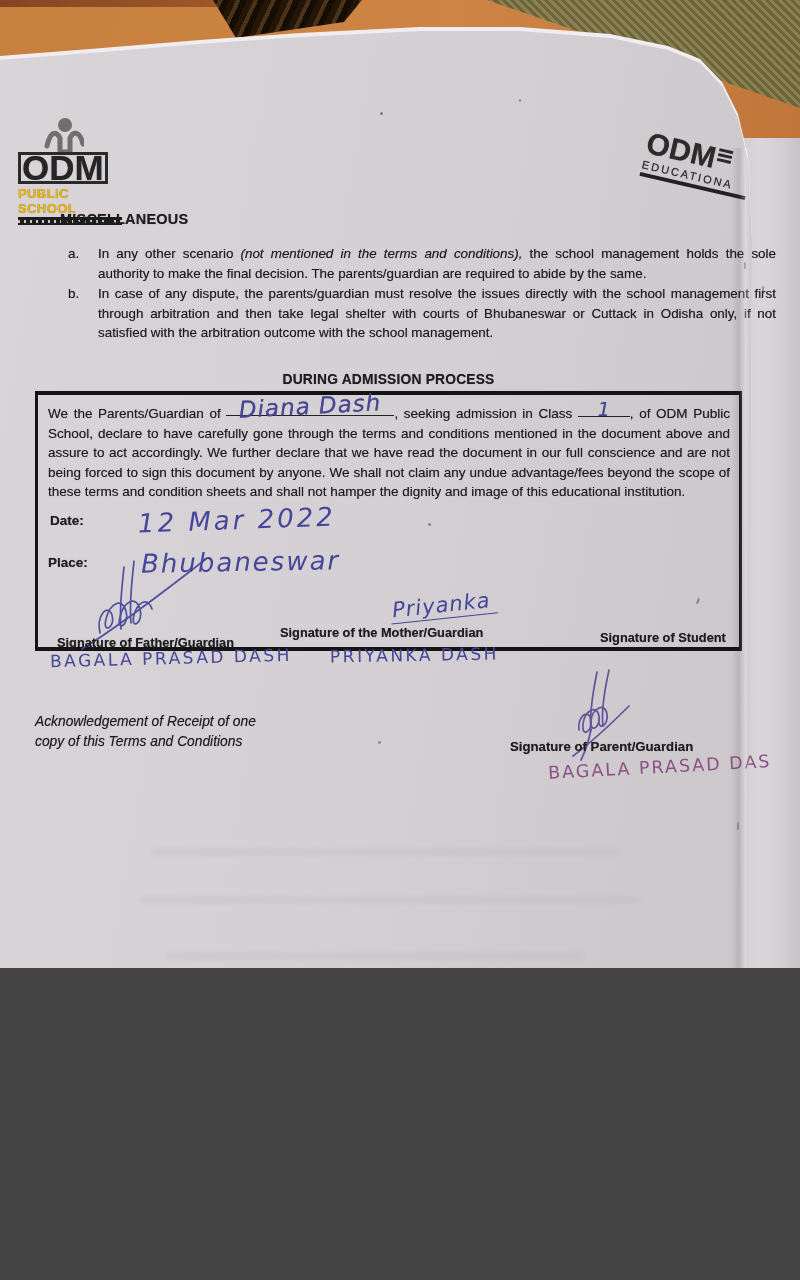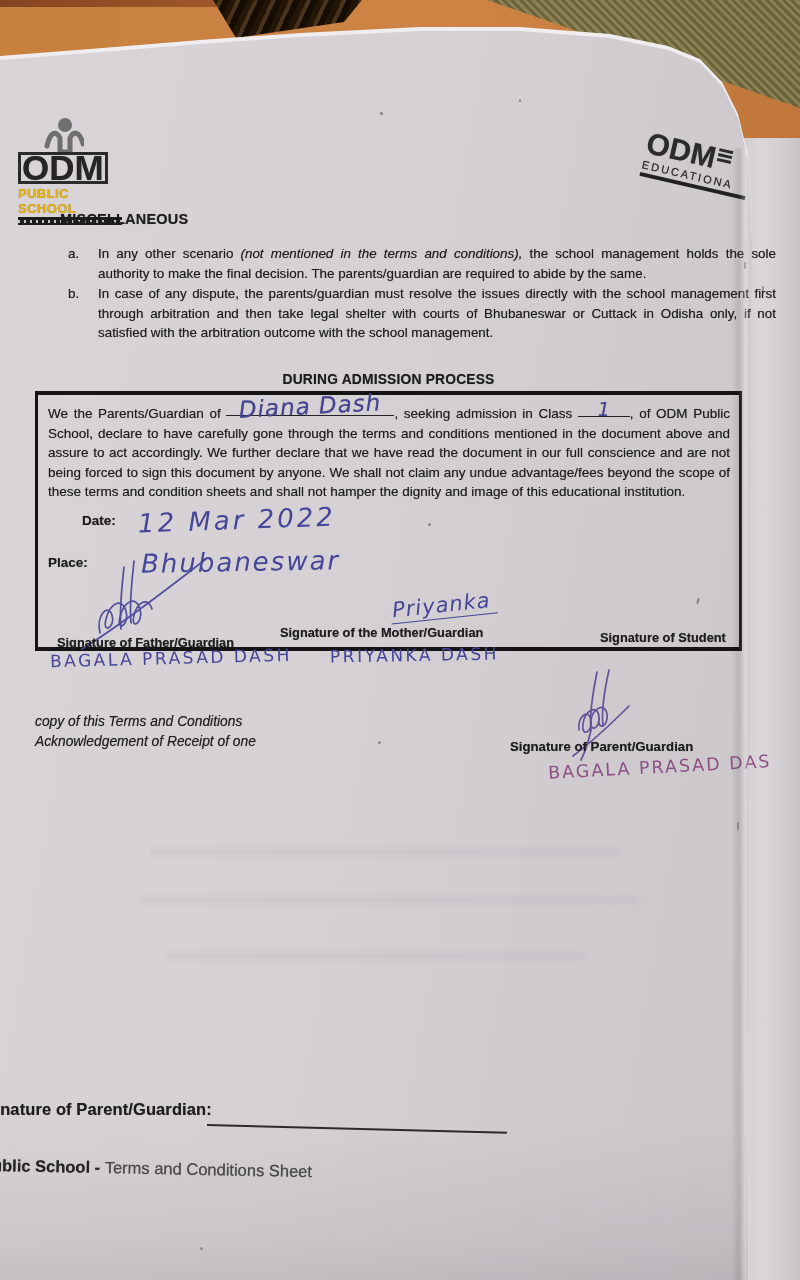--- a/index.html
+++ b/index.html
@@ -1,16 +1,16 @@
 <!DOCTYPE html>
 <html><head>
 <meta charset="utf-8">
 <style>
   html,body{margin:0;padding:0;background:#444;}
-  .photo{position:relative;width:800px;height:1280px;overflow:hidden;
+  .photo{position:relative;width:800px;height:968px;overflow:hidden;
          font-family:"Liberation Sans",sans-serif;color:#1d1d1d;}
 
   
   .fabric{position:absolute;left:0;top:0;width:800px;height:220px;z-index:0;
     background-color:#776f41;
     background-image:
       repeating-linear-gradient(45deg,#6b633a 0 3px,#8a8152 3px 6px),
       repeating-linear-gradient(-45deg,rgba(30,25,10,.35) 0 2px,rgba(255,255,230,.08) 2px 5px);}
   .folder{position:absolute;left:0;top:0;width:800px;height:200px;z-index:1;
     background:linear-gradient(100deg,#c8803f 0%,#cd8444 55%,#c0763a 100%);
@@ -74,21 +74,21 @@
   .blank{display:inline-block;border-bottom:1.6px solid #222;text-align:center;vertical-align:baseline;height:14px;}
   .blank-name{width:168px;}
   .blank-class{width:52px;}
 
   
   .hw{font-family:"DejaVu Sans",sans-serif;font-style:italic;}
   .ink-blue{color:#45459a;}
   .ink-purple{color:#8d4f86;}
   .hw-name-inline{display:inline-block;font-size:23px;letter-spacing:1px;transform:rotate(-3deg) translateY(-4px);}
   .hw-class-inline{display:inline-block;font-size:19px;transform:translateY(-2px);}
-  .row-date{position:absolute;left:12px;top:118px;margin-left:32px;}
+  .row-date{position:absolute;left:12px;top:118px;}
   .row-place{position:absolute;left:10px;top:160px;text-align:right;}
   .lbl{font-size:13.5px;font-weight:700;}
   .hw-date{position:absolute;left:100px;top:110px;font-size:26px;letter-spacing:3px;transform:rotate(-2deg);white-space:nowrap;}
   .hw-place{position:absolute;left:103px;top:152px;font-size:26px;letter-spacing:2px;transform:rotate(-1deg);white-space:nowrap;}
   .sig-father{position:absolute;left:40px;top:158px;}
   .sig-mother-hw{position:absolute;left:352px;top:198px;font-size:21px;letter-spacing:1px;
     transform:rotate(-6deg);border-bottom:1.6px solid #45459a;padding:0 6px 1px 2px;}
   .sig-labels{position:absolute;left:0;top:230px;width:100%;font-size:12.8px;font-weight:700;}
   .sig-lbl-father{position:absolute;left:3px;top:10px;margin-left:16px;}
   .sig-lbl-mother{position:absolute;left:242px;top:0;}
@@ -191,22 +191,22 @@
         <span class="sig-lbl-father txt">Signature of Father/Guardian</span>
         <span class="sig-lbl-mother txt">Signature of the Mother/Guardian</span>
         <span class="sig-lbl-student txt">Signature of Student</span>
       </div>
     </div>
 
     <div class="name-father hw-caps ink-blue">BAGALA PRASAD DASH</div>
     <div class="name-mother hw-caps ink-blue">PRIYANKA DASH</div>
 
     <div class="ack txt">
+      <div>Acknowledgement of Receipt of one</div>
       <div>copy of this Terms and Conditions</div>
-      <div>Acknowledgement of Receipt of one</div>
     </div>
 
     <svg class="sig-parent scribble" width="110" height="92" viewBox="0 0 110 92">
       <g fill="none" stroke="#5a4a96" stroke-width="1.7" stroke-linecap="round" opacity=".92">
         <path d="M52,4 C48,24 44,46 46,62"></path>
         <path d="M64,2 C60,20 56,42 58,58"></path>
         <path d="M34,62 C32,48 44,40 46,52 C48,64 36,70 38,56 C40,42 52,36 54,48 C56,60 44,66 46,52 C48,40 60,34 62,46 C64,58 52,64 54,50"></path>
         <path d="M28,88 C44,76 62,60 84,38"></path>
         <path d="M46,62 C43,76 40,84 36,92"></path>
       </g>

